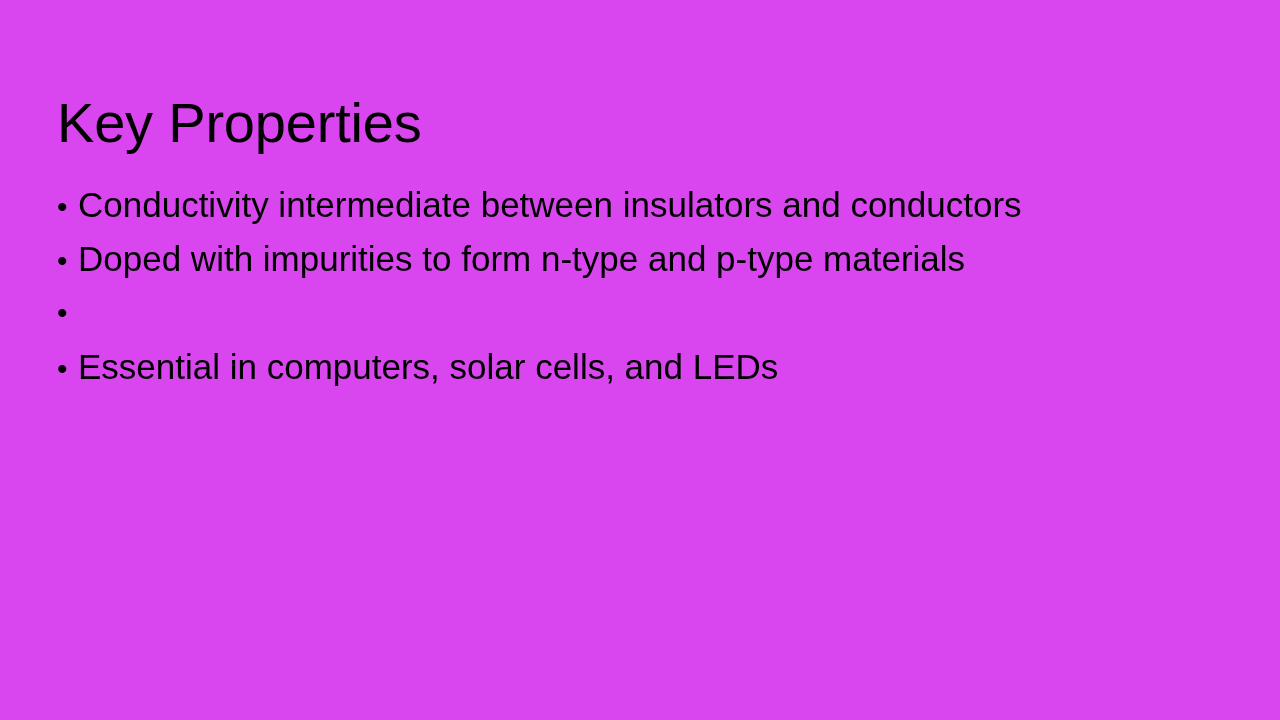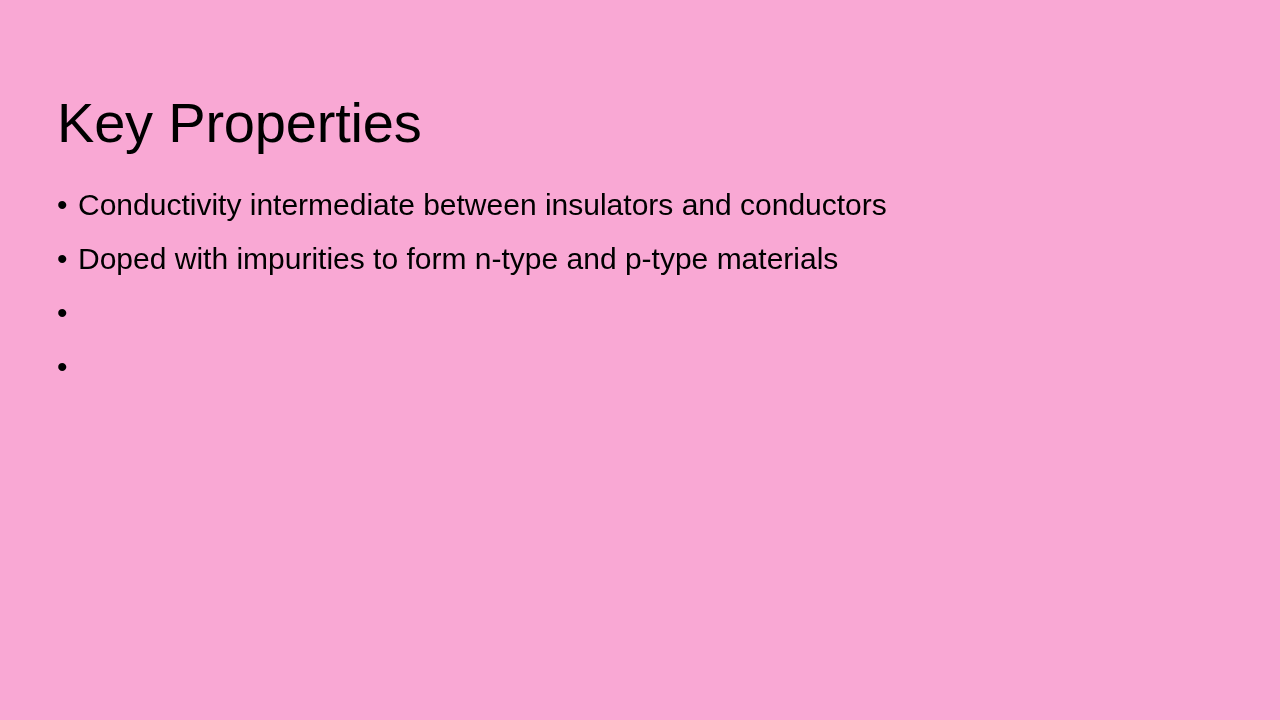--- a/index.html
+++ b/index.html
@@ -13,21 +13,21 @@
     background: #ffffff;
     font-family: "Liberation Sans", "DejaVu Sans", sans-serif;
     color: #000000;
     overflow: hidden;
   }
 
   .slide {
     position: relative;
     width: 1280px;
     height: 720px;
-    background: #f9a8d4;
+    background: #d946ef;
     box-sizing: border-box;
   }
 
   .slide-title {
     position: absolute;
     left: 57px;
     top: 52px;
     width: 1160px;
     font-size: 56px;
     line-height: 66px;
@@ -64,21 +64,21 @@
     display: inline-block;
     width: 21px;
     flex: 0 0 21px;
     font-size: 30px;
     line-height: 38px;
     color: #000000;
   }
 
   .bullet-text {
     display: inline-block;
-    font-size: 30px;
+    font-size: 35px;
     line-height: 38px;
     color: #000000;
   }
 </style>
 </head>
 <body>
 
 <div class="slide">
 
   <h1 class="slide-title">Key Properties</h1>
@@ -95,18 +95,19 @@
         <span class="bullet-marker">•</span>
         <span class="bullet-text">Doped with impurities to form n-type and p-type materials</span>
       </li>
 
       <li class="bullet-item">
         <span class="bullet-marker">•</span>
       </li>
 
       <li class="bullet-item">
         <span class="bullet-marker">•</span>
+        <span class="bullet-text">Essential in computers, solar cells, and LEDs</span>
       </li>
 
     </ul>
   </div>
 
 </div>
 
 </body></html>

